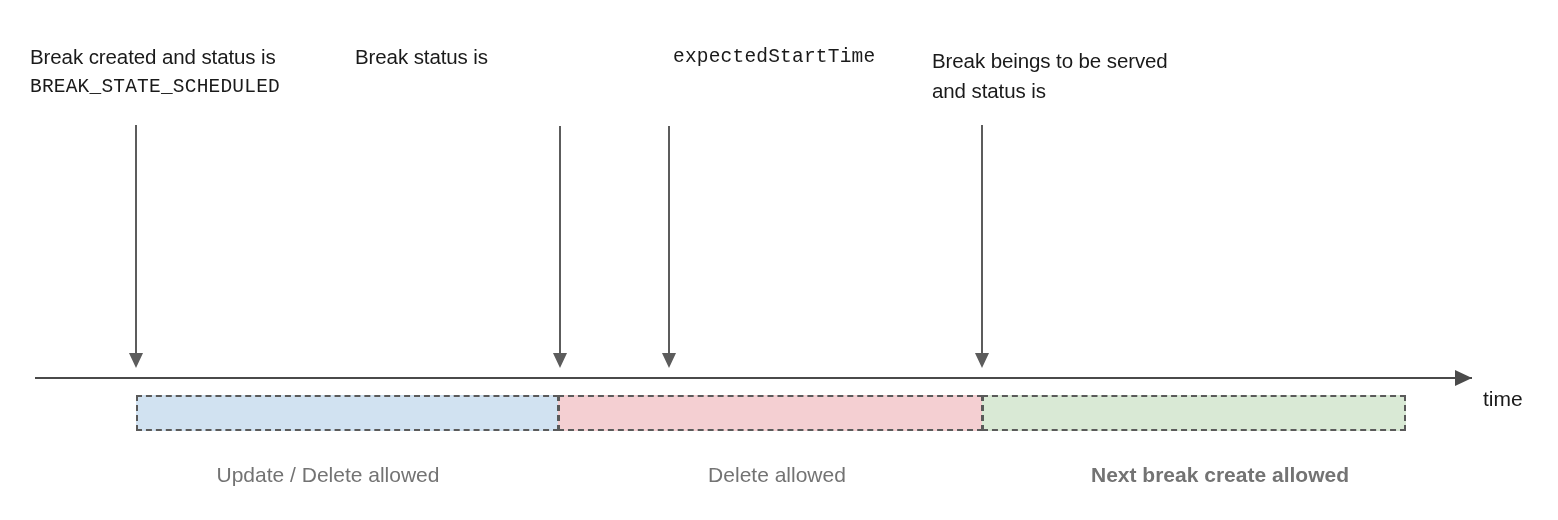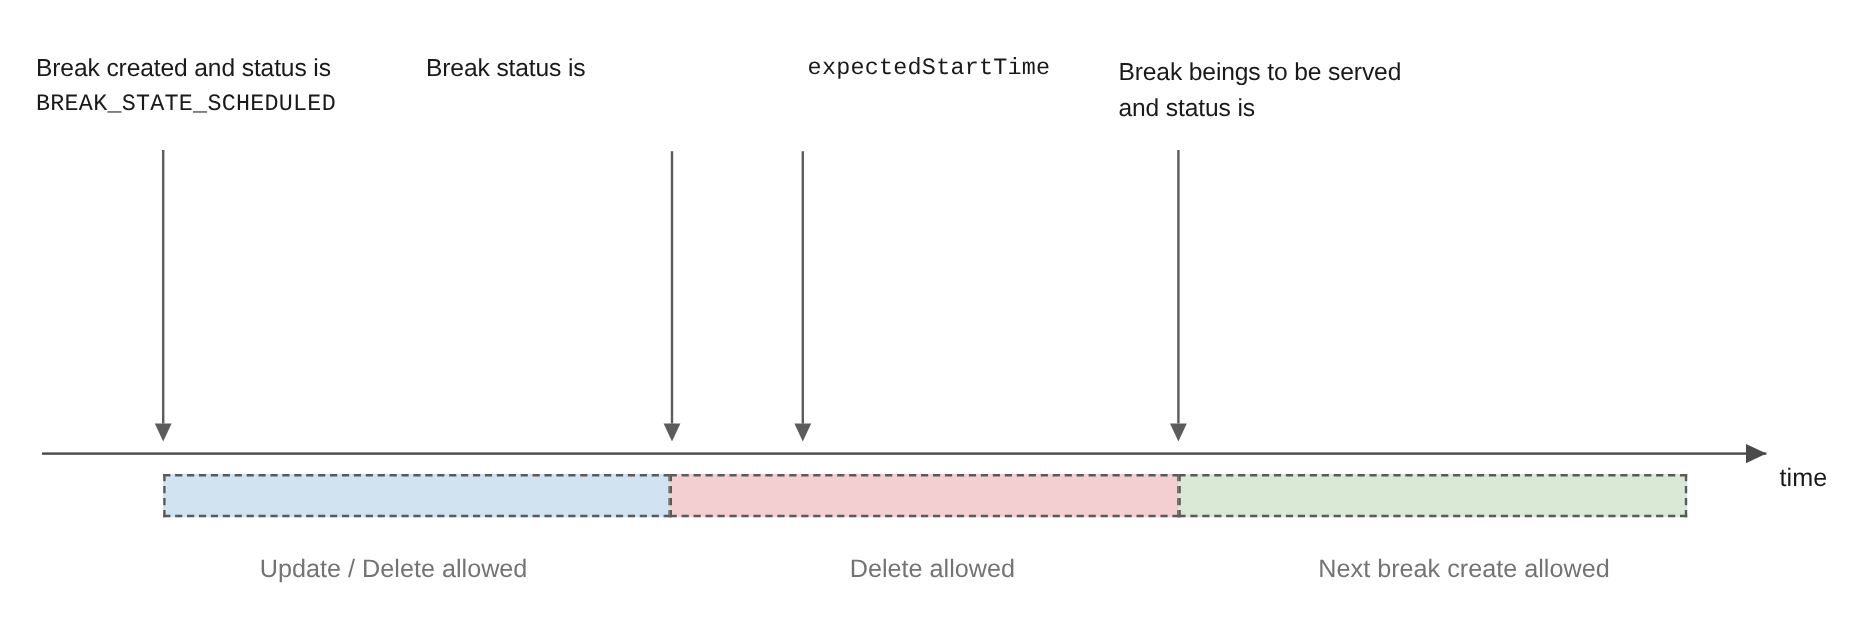--- a/index.html
+++ b/index.html
@@ -148,15 +148,15 @@
   <div id="axis-line" style="left:35px; top:377px; width:1437px;"></div>
   <div id="axis-head" style="left:1455px; top:370px;"></div>
   <div id="axis-label" style="left:1483px; top:368px;">time</div>
 
   <div class="phase-bar" style="left:136px; top:395px; width:423px; background:#d1e2f1;"></div>
   <div class="phase-bar" style="left:558px; top:395px; width:425px; background:#f4cfd2;"></div>
   <div class="phase-bar" style="left:982px; top:395px; width:424px; background:#d9e9d5;"></div>
 
   <div class="phase-caption" style="left:328px; top:464px;">Update / Delete allowed</div>
   <div class="phase-caption" style="left:777px; top:464px;">Delete allowed</div>
-  <div class="phase-caption" style="left:1220px; top:464px;">Next break create allowed</div>
+  <div class="phase-caption" style="left:1220px; top:464px;font-weight:bold;">Next break create allowed</div>
 
 </div>
 
 </body></html>

